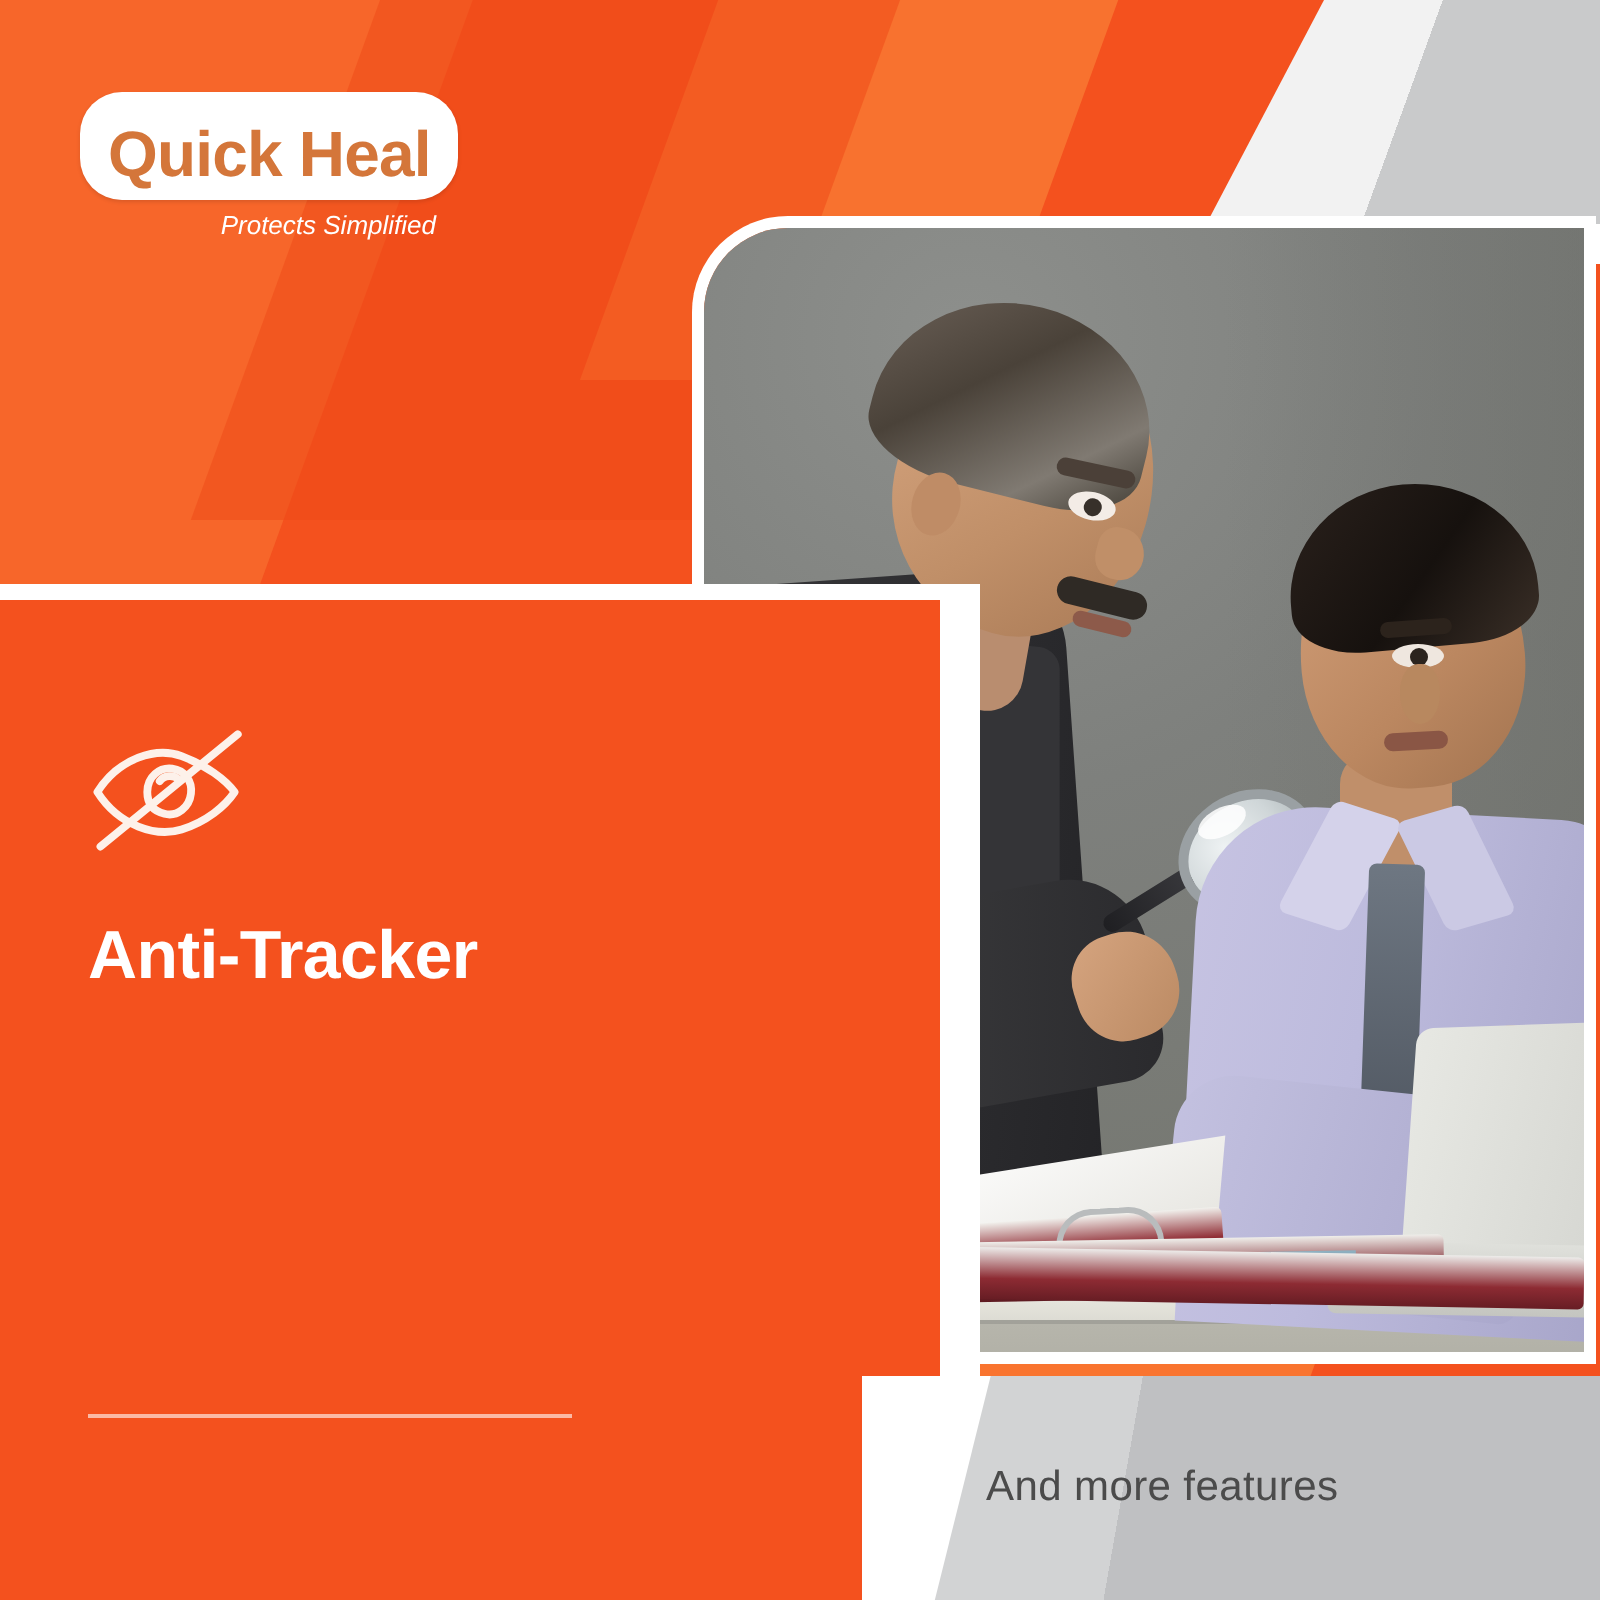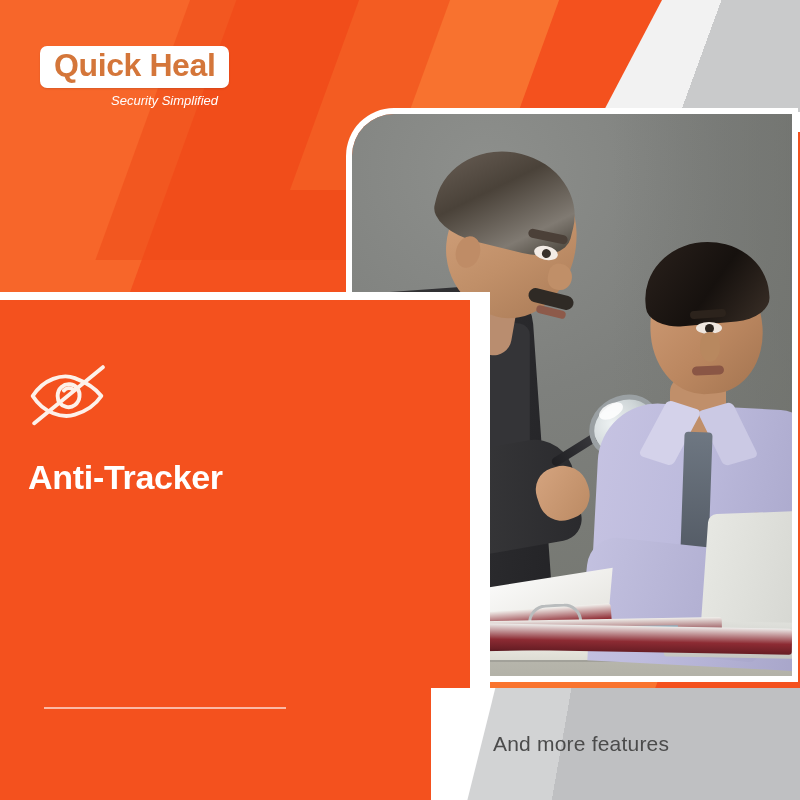--- a/index.html
+++ b/index.html
@@ -505,22 +505,22 @@
   }
 
   
   .logo-wrap {
     position: absolute;
     left: 40px; top: 46px;
     width: 180px;
   }
   .logo-box {
     background: #ffffff;
-    border-radius: 7px;
-    padding: 3px 14px 7px 14px;
+    border-radius: 21px;
+    padding: 15px 14px 7px 14px;
     display: inline-block;
     box-shadow: 0 1px 2px rgba(0,0,0,.12);
   }
   .logo-text {
     font-size: 32px;
     font-weight: bold;
     color: #D4763A;
     line-height: 1;
     letter-spacing: -.4px;
     white-space: nowrap;
@@ -531,21 +531,21 @@
     font-size: 13px;
     font-style: italic;
     color: #ffffff;
     padding-right: 2px;
     white-space: nowrap;
   }
 
   
   .feature {
     position: absolute;
-    left: 28px; top: 365px;
+    left: 44px; top: 365px;
     width: 320px;
   }
   .feature-icon {
     width: 78px;
     height: 62px;
     margin-bottom: 28px;
   }
   .feature-title {
     font-size: 34px;
     font-weight: bold;
@@ -647,21 +647,21 @@
     <div class="footer-band"></div>
     <div class="footer-white-diag"></div>
     <div class="footer-orange-tip"></div>
     <div class="footer-label">And more features</div>
   </div>
 
   <div class="logo-wrap">
     <div class="logo-box">
       <div class="logo-text">Quick Heal</div>
     </div>
-    <div class="logo-tag">Security Simplified</div>
+    <div class="logo-tag">Protects Simplified</div>
   </div>
 
   <div class="feature">
     <svg class="feature-icon" viewBox="0 0 100 78" fill="none" stroke="#fdf1ea" stroke-width="5" stroke-linecap="round" stroke-linejoin="round">
       <path d="M6 39 C20 17, 44 10, 60 16 C76 22, 88 31, 94 39 C88 48, 76 58, 60 63 C44 68, 20 61, 6 39 Z"></path>
       <path d="M38 39 C38 29, 46 23, 54 24 C62 25, 67 32, 66 40 C65 49, 57 55, 49 53 C41 51, 38 46, 38 39 Z"></path>
       <path d="M46 32 C49 28, 55 28, 58 31"></path>
       <path d="M8 74 L96 2"></path>
     </svg>
 

